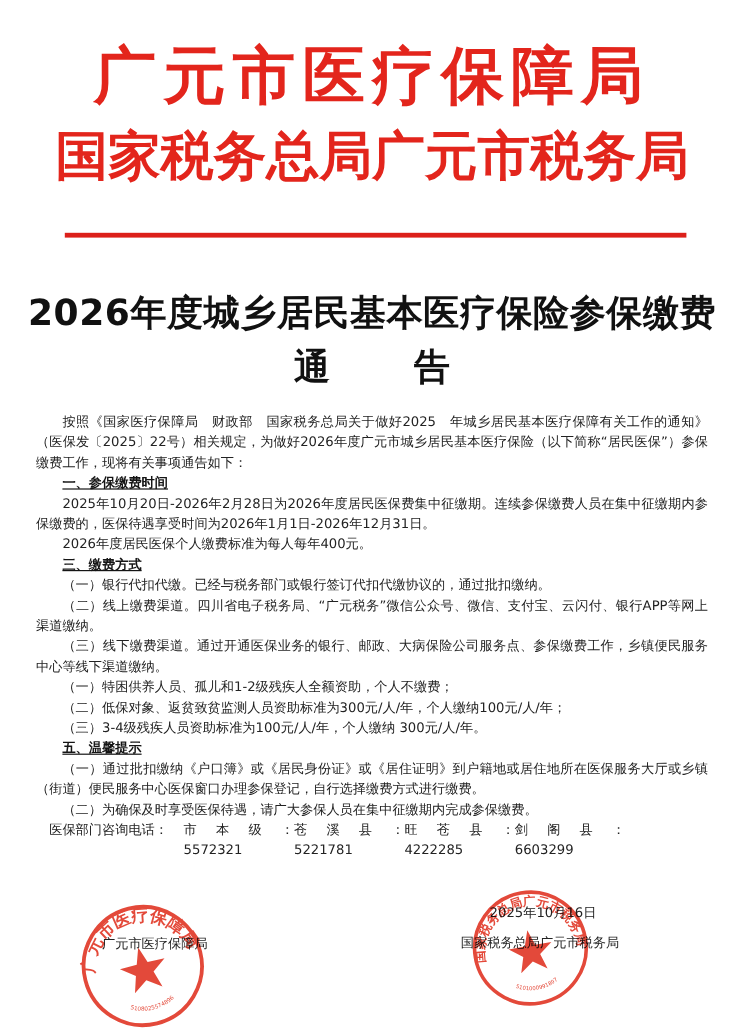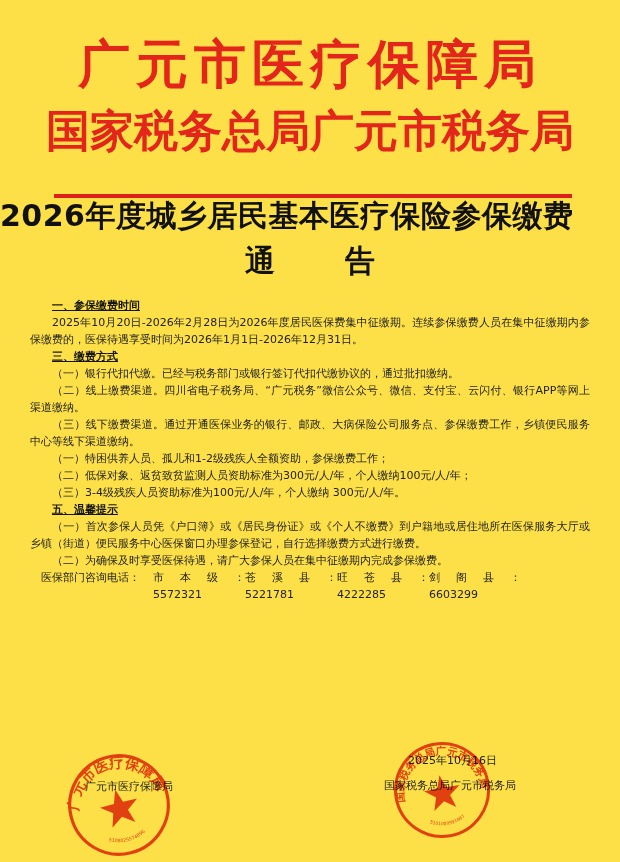--- a/index.html
+++ b/index.html
@@ -1,26 +1,26 @@
 <!DOCTYPE html>
 <html><head>
 <meta charset="utf-8">
 <style>
   html,body{margin:0;padding:0;background:#9a9a9a;}
   .page{
-    position:relative;width:620px;height:862px;margin:0 auto;background:#fde047;
+    position:relative;width:620px;height:862px;margin:0 auto;background:#ffffff;
     font-family:"DejaVu Sans",sans-serif;color:#1c1c1c;overflow:hidden;
   }
   
   .masthead{padding-top:32px;text-align:center;color:#e3251c;}
   .m1{font-family:"DejaVu Serif",serif;font-weight:bold;font-size:52px;line-height:64px;letter-spacing:6px;}
   .m2{font-family:"DejaVu Serif",serif;font-weight:bold;font-size:44px;line-height:54px;letter-spacing:0px;margin-top:8px;}
   .rule{height:4px;background:#dc201a;margin:36px 48px 0 54px;}
   
-  .title-block{color:#111;}
+  .title-block{text-align:center;margin-top:46px;color:#111;}
   .t1{font-size:30px;line-height:36px;font-weight:bold;letter-spacing:0.5px;}
   .t2{font-size:30px;line-height:36px;font-weight:bold;margin-top:9px;display:flex;justify-content:center;gap:70px;}
   
   .body{margin:18px 30px 0 30px;font-size:11px;line-height:17px;text-align:justify;color:#222;}
   .para{margin:0;text-indent:2em;}
   .h{margin:0;text-indent:2em;font-weight:bold;color:#151515;text-decoration:underline;}
   
   .contacts{margin-top:0;padding-left:11px;}
   .c-row{display:flex;line-height:17px;}
   .c-label{width:112px;flex:0 0 112px;}
@@ -48,36 +48,38 @@
 
   <div class="title-block">
     <div class="t1">2026年度城乡居民基本医疗保险参保缴费</div>
     <div class="t2">
       <span>通</span>
       <span>告</span>
     </div>
   </div>
 
   <main class="body">
+    <p class="para">按照《国家医疗保障局　财政部　国家税务总局关于做好2025　年城乡居民基本医疗保障有关工作的通知》（医保发〔2025〕22号）相关规定，为做好2026年度广元市城乡居民基本医疗保险（以下简称“居民医保”）参保缴费工作，现将有关事项通告如下：</p>
 
     <p class="h">一、参保缴费时间</p>
     <p class="para">2025年10月20日-2026年2月28日为2026年度居民医保费集中征缴期。连续参保缴费人员在集中征缴期内参保缴费的，医保待遇享受时间为2026年1月1日-2026年12月31日。</p>
 
+    <p class="para">2026年度居民医保个人缴费标准为每人每年400元。</p>
 
     <p class="h">三、缴费方式</p>
     <p class="para">（一）银行代扣代缴。已经与税务部门或银行签订代扣代缴协议的，通过批扣缴纳。</p>
     <p class="para">（二）线上缴费渠道。四川省电子税务局、“广元税务”微信公众号、微信、支付宝、云闪付、银行APP等网上渠道缴纳。</p>
     <p class="para">（三）线下缴费渠道。通过开通医保业务的银行、邮政、大病保险公司服务点、参保缴费工作，乡镇便民服务中心等线下渠道缴纳。</p>
 
-    <p class="para">（一）特困供养人员、孤儿和1-2级残疾人全额资助，参保缴费工作；</p>
+    <p class="para">（一）特困供养人员、孤儿和1-2级残疾人全额资助，个人不缴费；</p>
     <p class="para">（二）低保对象、返贫致贫监测人员资助标准为300元/人/年，个人缴纳100元/人/年；</p>
     <p class="para">（三）3-4级残疾人员资助标准为100元/人/年，个人缴纳 300元/人/年。</p>
 
     <p class="h">五、温馨提示</p>
-    <p class="para">（一）首次参保人员凭《户口簿》或《居民身份证》或《个人不缴费》到户籍地或居住地所在医保服务大厅或乡镇（街道）便民服务中心医保窗口办理参保登记，自行选择缴费方式进行缴费。</p>
+    <p class="para">（一）通过批扣缴纳《户口簿》或《居民身份证》或《居住证明》到户籍地或居住地所在医保服务大厅或乡镇（街道）便民服务中心医保窗口办理参保登记，自行选择缴费方式进行缴费。</p>
     <p class="para">（二）为确保及时享受医保待遇，请广大参保人员在集中征缴期内完成参保缴费。</p>
 
     <div class="contacts">
       <div class="c-row">
         <span class="c-label">医保部门咨询电话：</span>
         <span class="c-cell">市本级：5572321</span>
         <span class="c-cell">苍溪县：5221781</span>
         <span class="c-cell">旺苍县：4222285</span>
         <span class="c-cell">剑阁县：6603299</span>
       </div>

